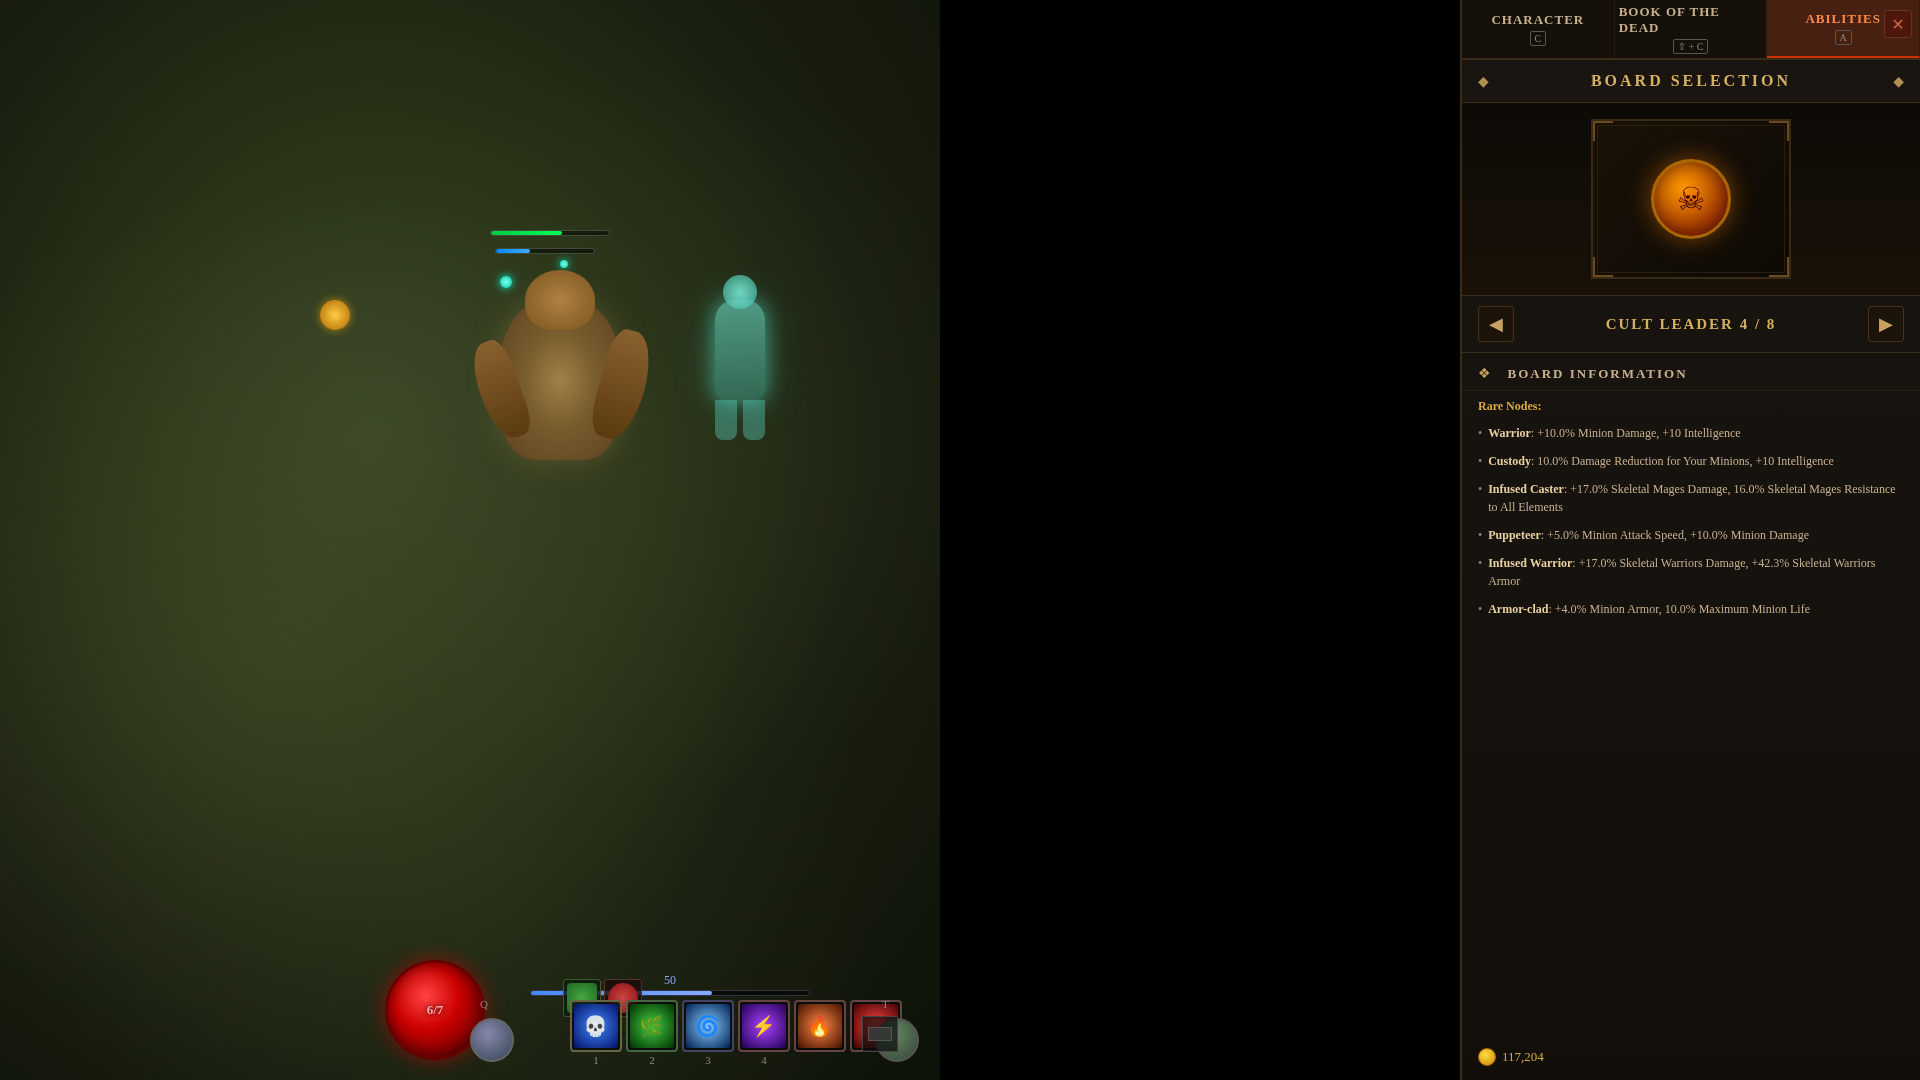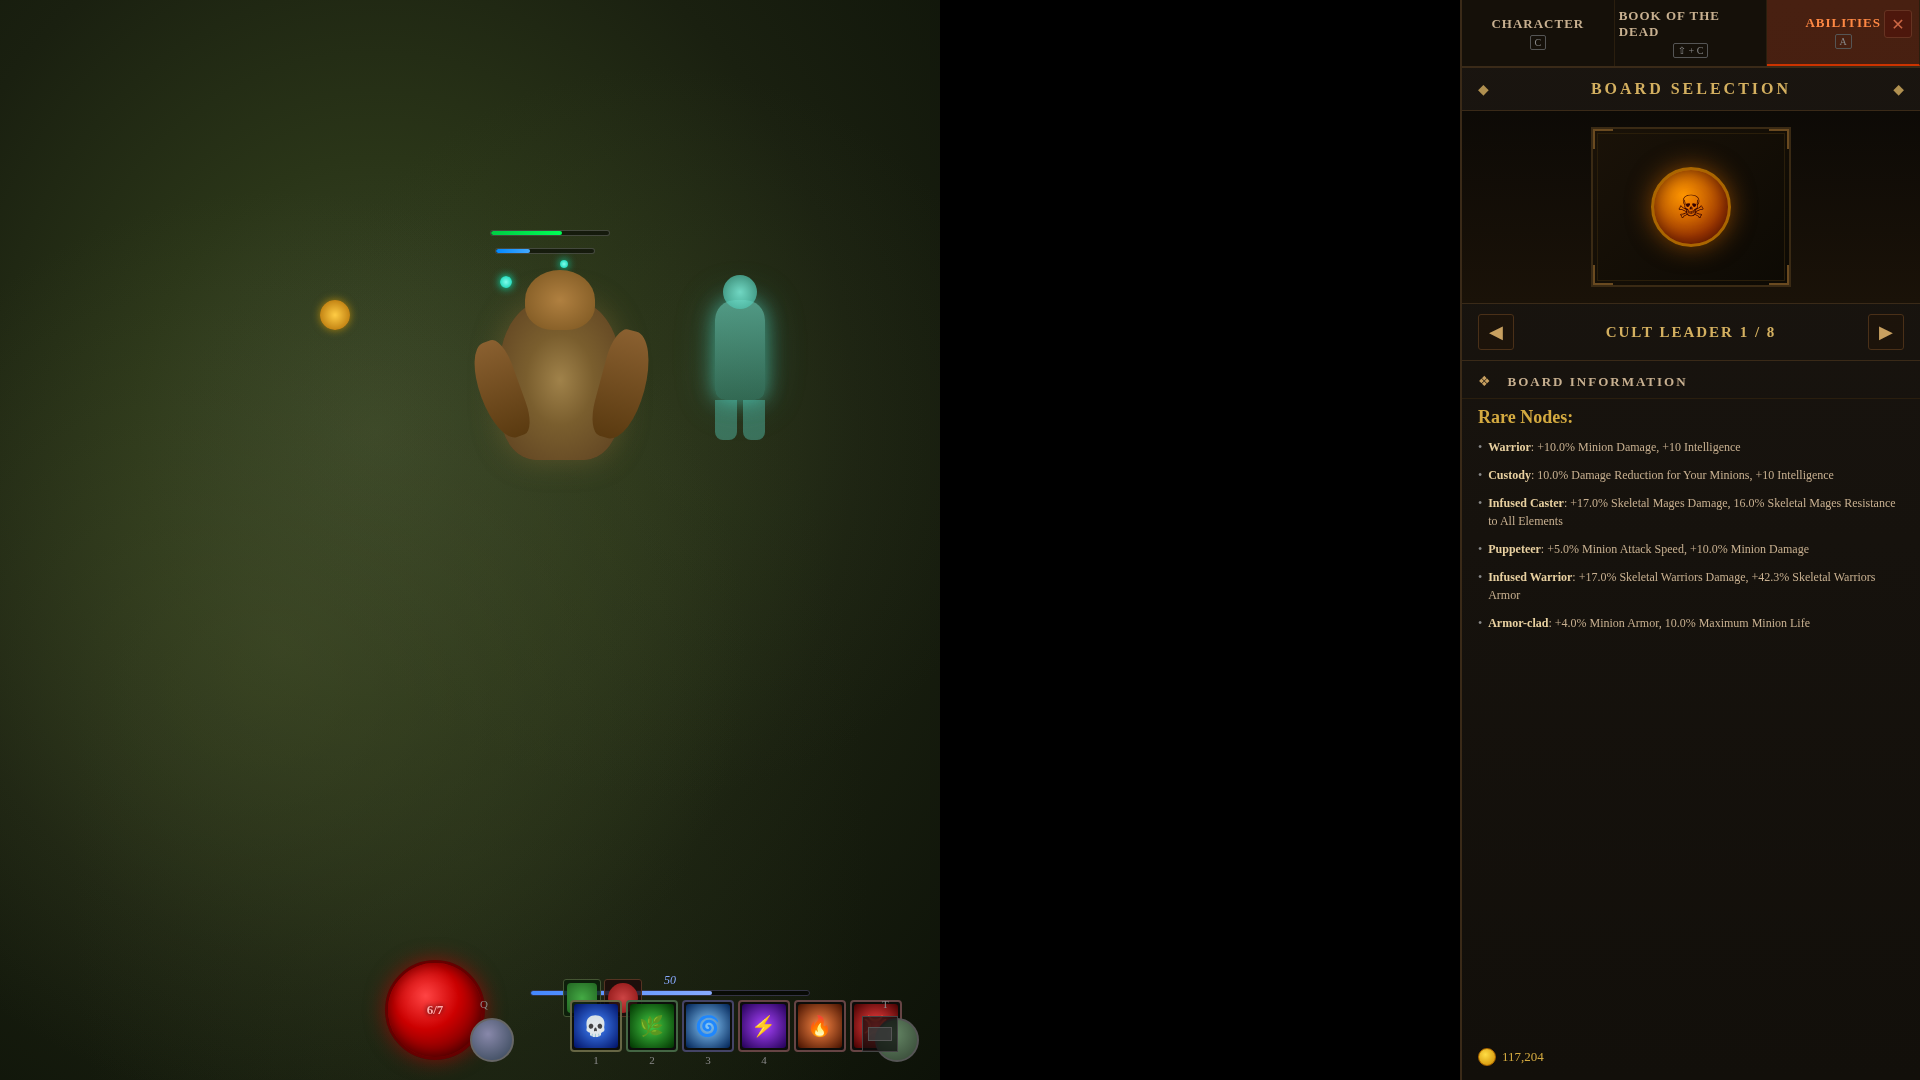--- a/index.html
+++ b/index.html
@@ -152,21 +152,21 @@
       right: 0; top: 0;
       width: 460px;
       height: 1080px;
       background: linear-gradient(180deg, #1a1510 0%, #120f0a 100%);
       border-left: 2px solid #3a2a18;
     }
 
     
     #nav-tabs {
       display: flex;
-      height: 68px;
+      height: 60px;
       border-bottom: 2px solid #3a2a18;
     }
     .nav-tab {
       flex: 1;
       display: flex;
       flex-direction: column;
       align-items: center;
       justify-content: center;
       cursor: pointer;
       background: rgba(20,15,8,0.8);
@@ -326,21 +326,21 @@
     .board-content::-webkit-scrollbar-track {
       background: rgba(20,15,8,0.8);
     }
     .board-content::-webkit-scrollbar-thumb {
       background: #4a3018;
       border-radius: 4px;
     }
 
     .rare-nodes-label {
       color: #d4aa40;
-      font-size: 18px;
+      font-size: 12px;
       font-weight: bold;
       margin-bottom: 10px;
     }
     .node-item {
       display: flex;
       align-items: flex-start;
       gap: 6px;
       margin-bottom: 10px;
     }
     .node-bullet {
@@ -453,21 +453,21 @@
   <div style="position:absolute; left:320px; top:300px; width:30px; height:30px; background: radial-gradient(circle, #ffcc44, #aa6600); border-radius: 50%; box-shadow: 0 0 8px rgba(255,180,0,0.6);"></div>
 
   <div class="health-orb">
     <div class="health-orb-text">6/7</div>
   </div>
 
   <div style="position:absolute; bottom:18px; left:470px; width:44px; height:44px; border-radius:50%; border:2px solid #666; background:radial-gradient(circle at 40% 35%, #8888aa, #334455);"></div>
 
   <div style="position:absolute; bottom:70px; left:480px; color:#888; font-size:11px;">Q</div>
 
-  <div style="position:absolute; bottom:84px; left:530px; width:280px;font-style:italic;">
+  <div style="position:absolute; bottom:84px; left:530px; width:280px;">
     <div style="color:#88aaff; font-size:12px; text-align:center; margin-bottom:2px;"><span>50</span></div>
     <div style="height:6px; background:rgba(0,0,0,0.6); border-radius:3px; border:1px solid #334;">
       <div style="width:65%; height:100%; background:linear-gradient(90deg,#4488ff,#88aaff); border-radius:3px;"></div>
     </div>
   </div>
 
   <div style="position:absolute; bottom:63px; left:563px; display:flex; gap:3px;">
     <div style="width:38px; height:38px; border:1px solid #445533; border-radius:3px; background:rgba(10,30,10,0.8); display:flex; align-items:center; justify-content:center; position:relative;">
       <div style="width:30px; height:30px; background:radial-gradient(circle, #44aa44, #226622); border-radius:4px;"></div>
     </div>
@@ -556,21 +556,21 @@
       <div style="position:absolute; bottom:0; left:0; width:20px; height:20px; border-bottom:2px solid #6a4a20; border-left:2px solid #6a4a20;"></div>
       <div style="position:absolute; bottom:0; right:0; width:20px; height:20px; border-bottom:2px solid #6a4a20; border-right:2px solid #6a4a20;"></div>
       <div class="board-icon">
         <div class="board-icon-skull">☠</div>
       </div>
     </div>
   </div>
 
   <div class="board-nav">
     <div class="board-nav-btn">◀</div>
-    <div class="board-nav-title">CULT LEADER  1 / 8</div>
+    <div class="board-nav-title">CULT LEADER  4 / 8</div>
     <div class="board-nav-btn">▶</div>
   </div>
 
   <div class="board-info-header">
     <span class="board-info-icon">❖</span>
     <span class="board-info-title">BOARD INFORMATION</span>
   </div>
 
   <div class="board-content">
     <div class="rare-nodes-label">Rare Nodes:</div>

